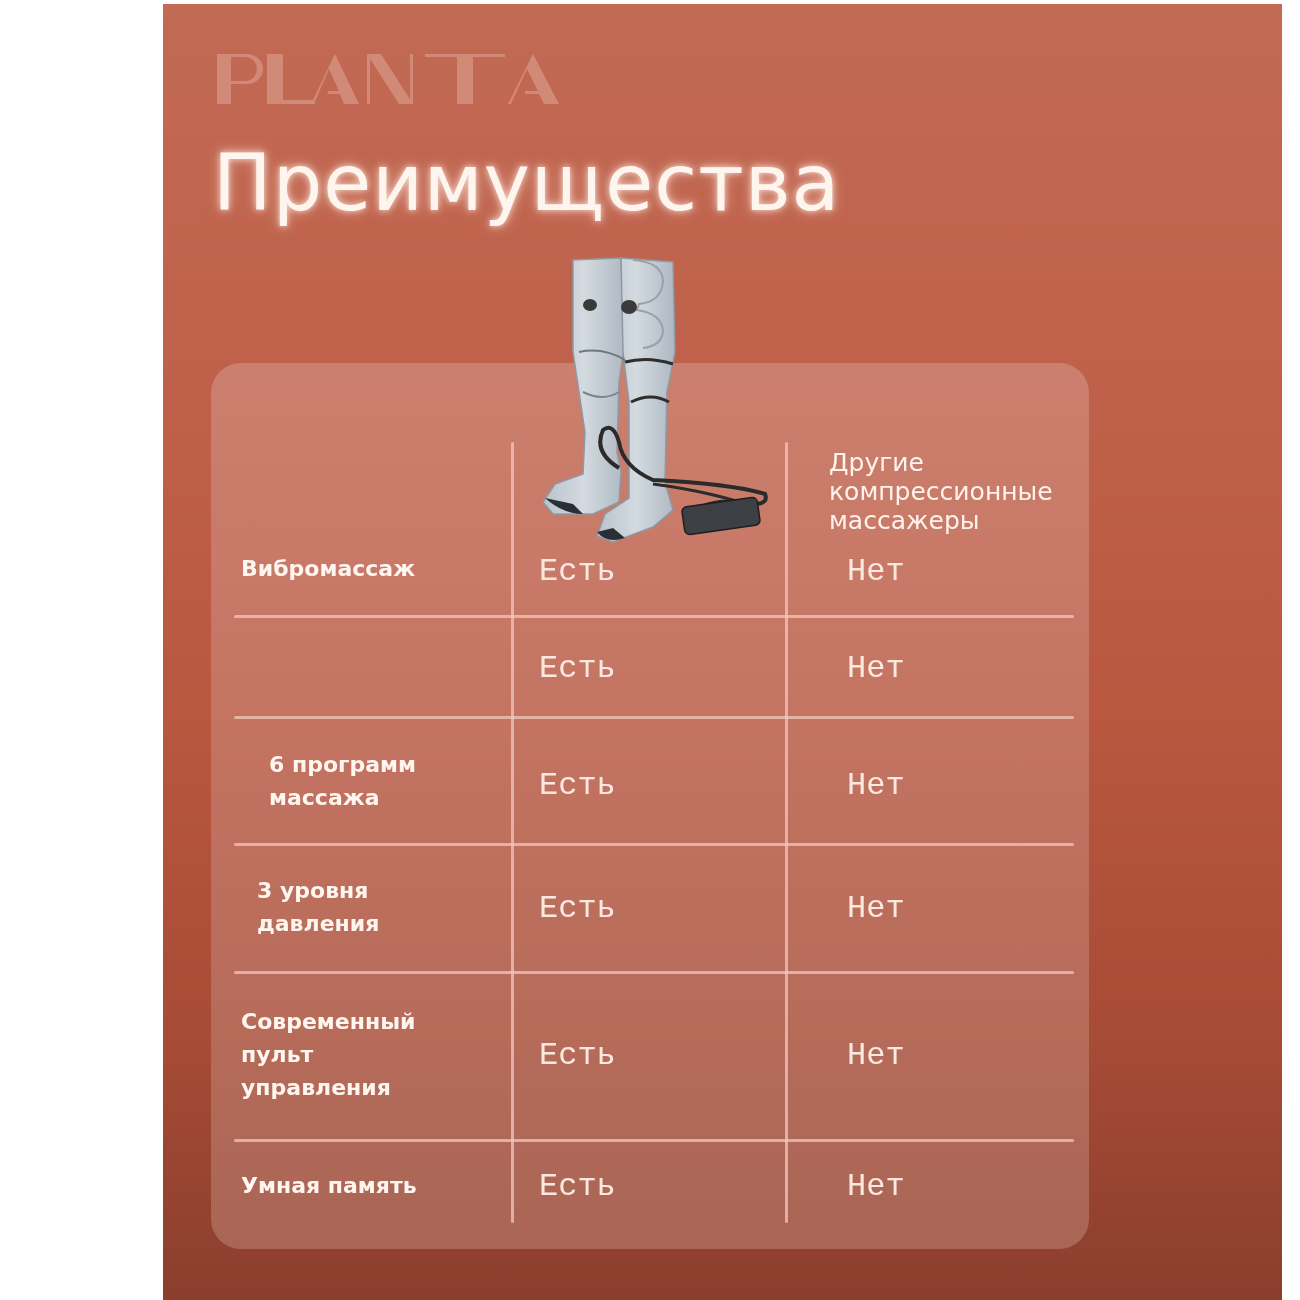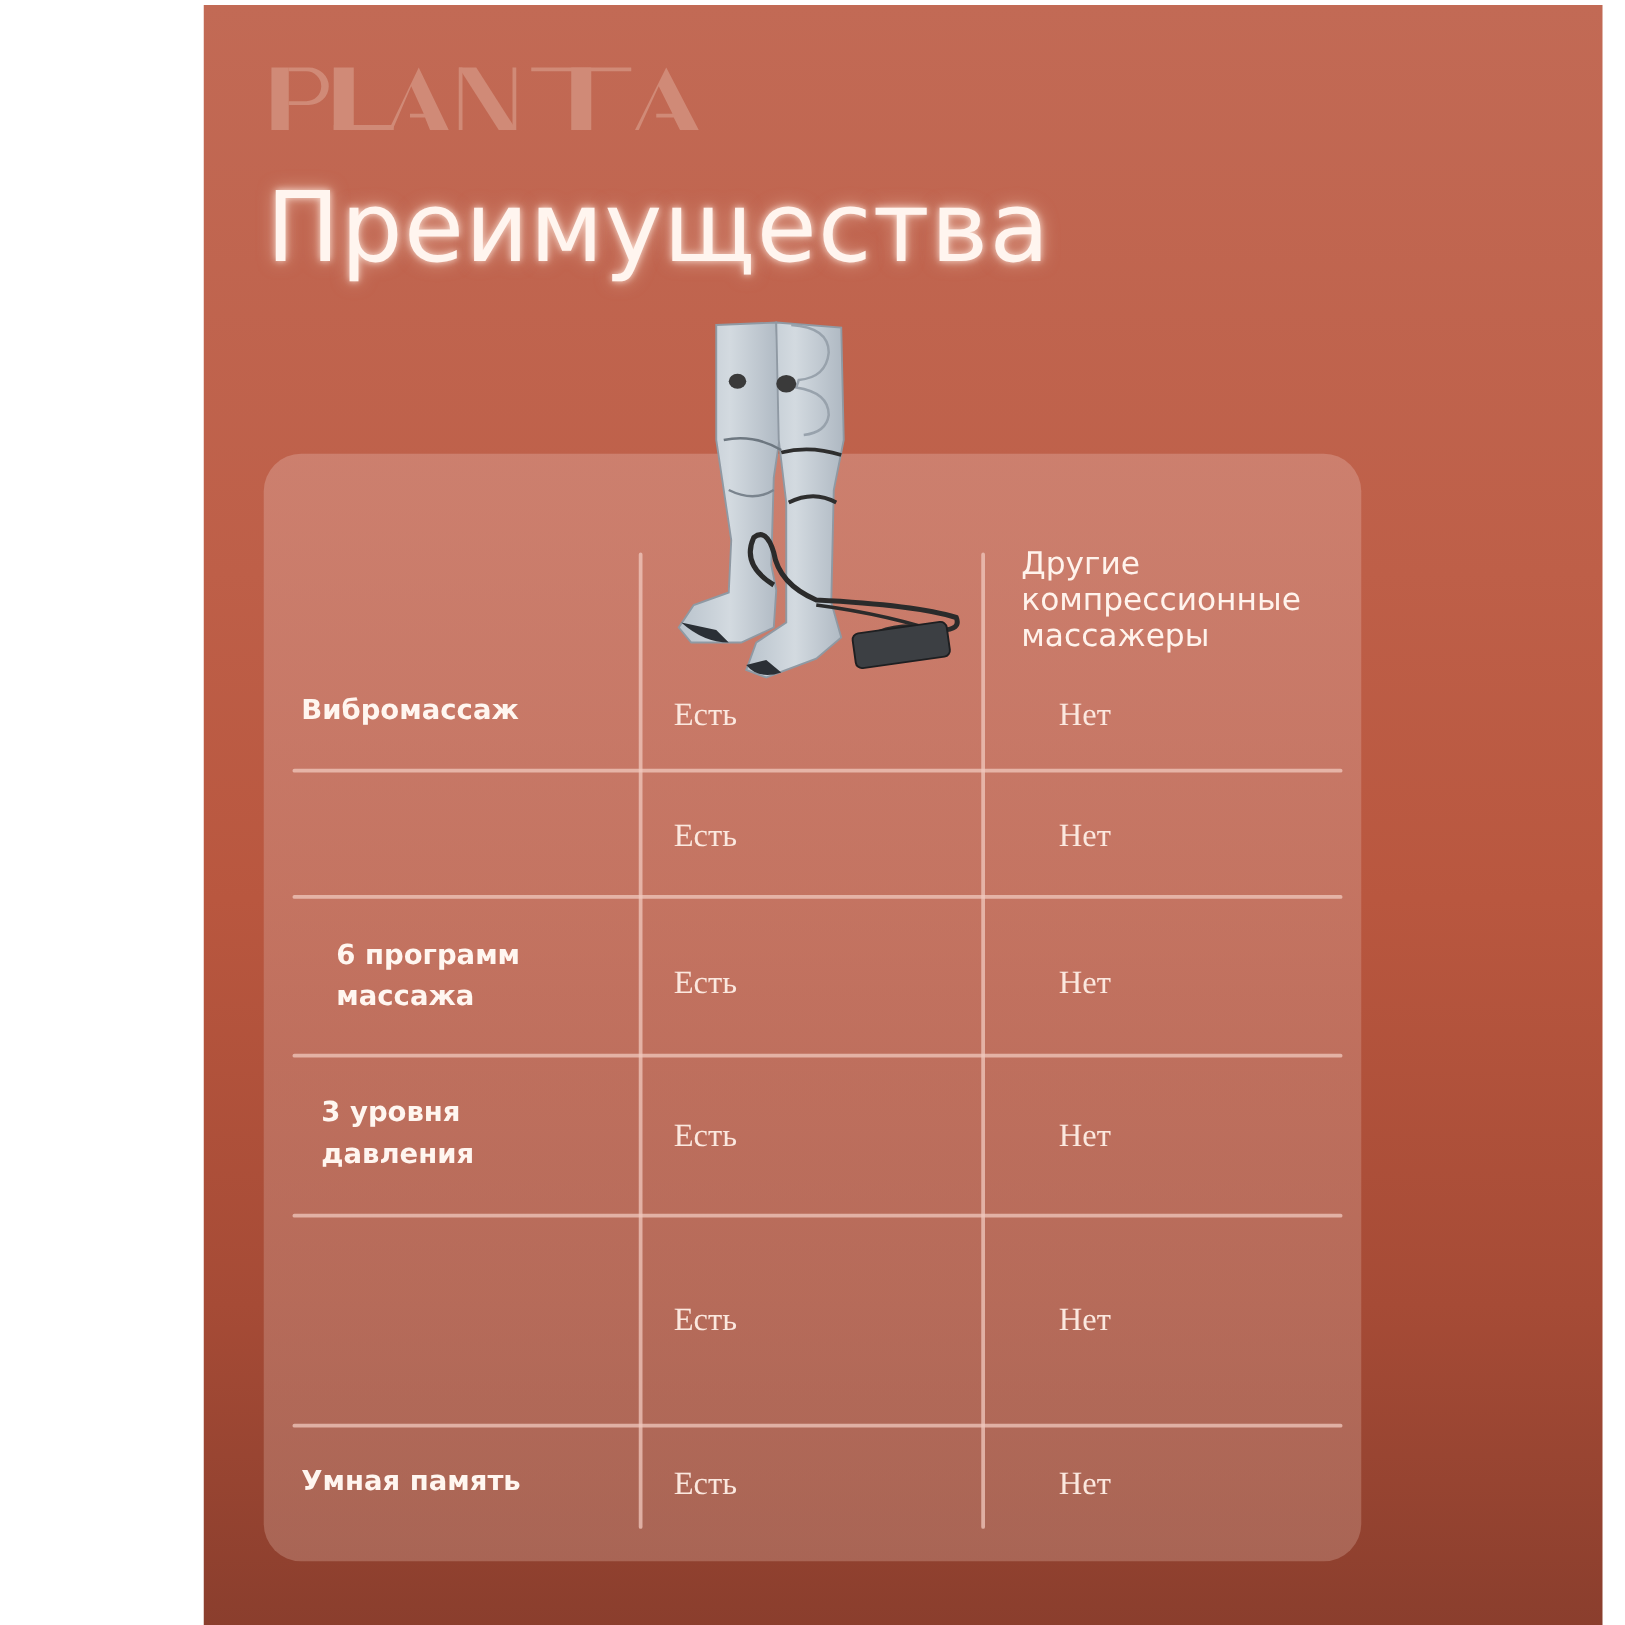--- a/index.html
+++ b/index.html
@@ -68,39 +68,39 @@
       height: 310px;
     }
     .col-head {
       position: absolute;
       left: 650px;
       top: 428px;
       font-family: "DejaVu Sans", sans-serif;
       font-size: 25px;
       line-height: 29px;
       color: #fff3ec;
-      margin: 4px;
+      margin: 16px;
       width: 270px;
     }
     .row-label {
       position: absolute;
       left: 78px;
       font-family: "DejaVu Sans", sans-serif;
       font-weight: bold;
       font-size: 22px;
       line-height: 33px;
       color: #fff6f0;
       width: 270px;
       white-space: pre-line;
     }
     .cell {
       position: absolute;
-      font-family: Liberation Serif, serif;
+      font-family: Liberation Mono, monospace;
       font-weight: normal;
-      font-size: 26px;
+      font-size: 32px;
       color: #fbe8df;
       line-height: 30px;
     }
     .cell.ours { left: 376px; }
     .cell.others { left: 648px; margin-left: 36px; }
   </style>
 </head>
 <body>
 
 <div class="poster">
@@ -190,20 +190,23 @@
   <div class="row-label" style="top:744px;margin-left:28px;">6 программ
 массажа</div>
   <div class="cell ours" style="top:767px;">Есть</div>
   <div class="cell others" style="top:767px;">Нет</div>
 
   <div class="row-label" style="top:870px;margin-left:16px;">3 уровня
 давления</div>
   <div class="cell ours" style="top:890px;">Есть</div>
   <div class="cell others" style="top:890px;">Нет</div>
 
+  <div class="row-label" style="top:1001px;">Современный
+пульт
+управления</div>
   <div class="cell ours" style="top:1037px;">Есть</div>
   <div class="cell others" style="top:1037px;">Нет</div>
 
   <div class="row-label" style="top:1165px;">Умная память</div>
   <div class="cell ours" style="top:1168px;">Есть</div>
   <div class="cell others" style="top:1168px;">Нет</div>
 
 </div>
 
 </body></html>

